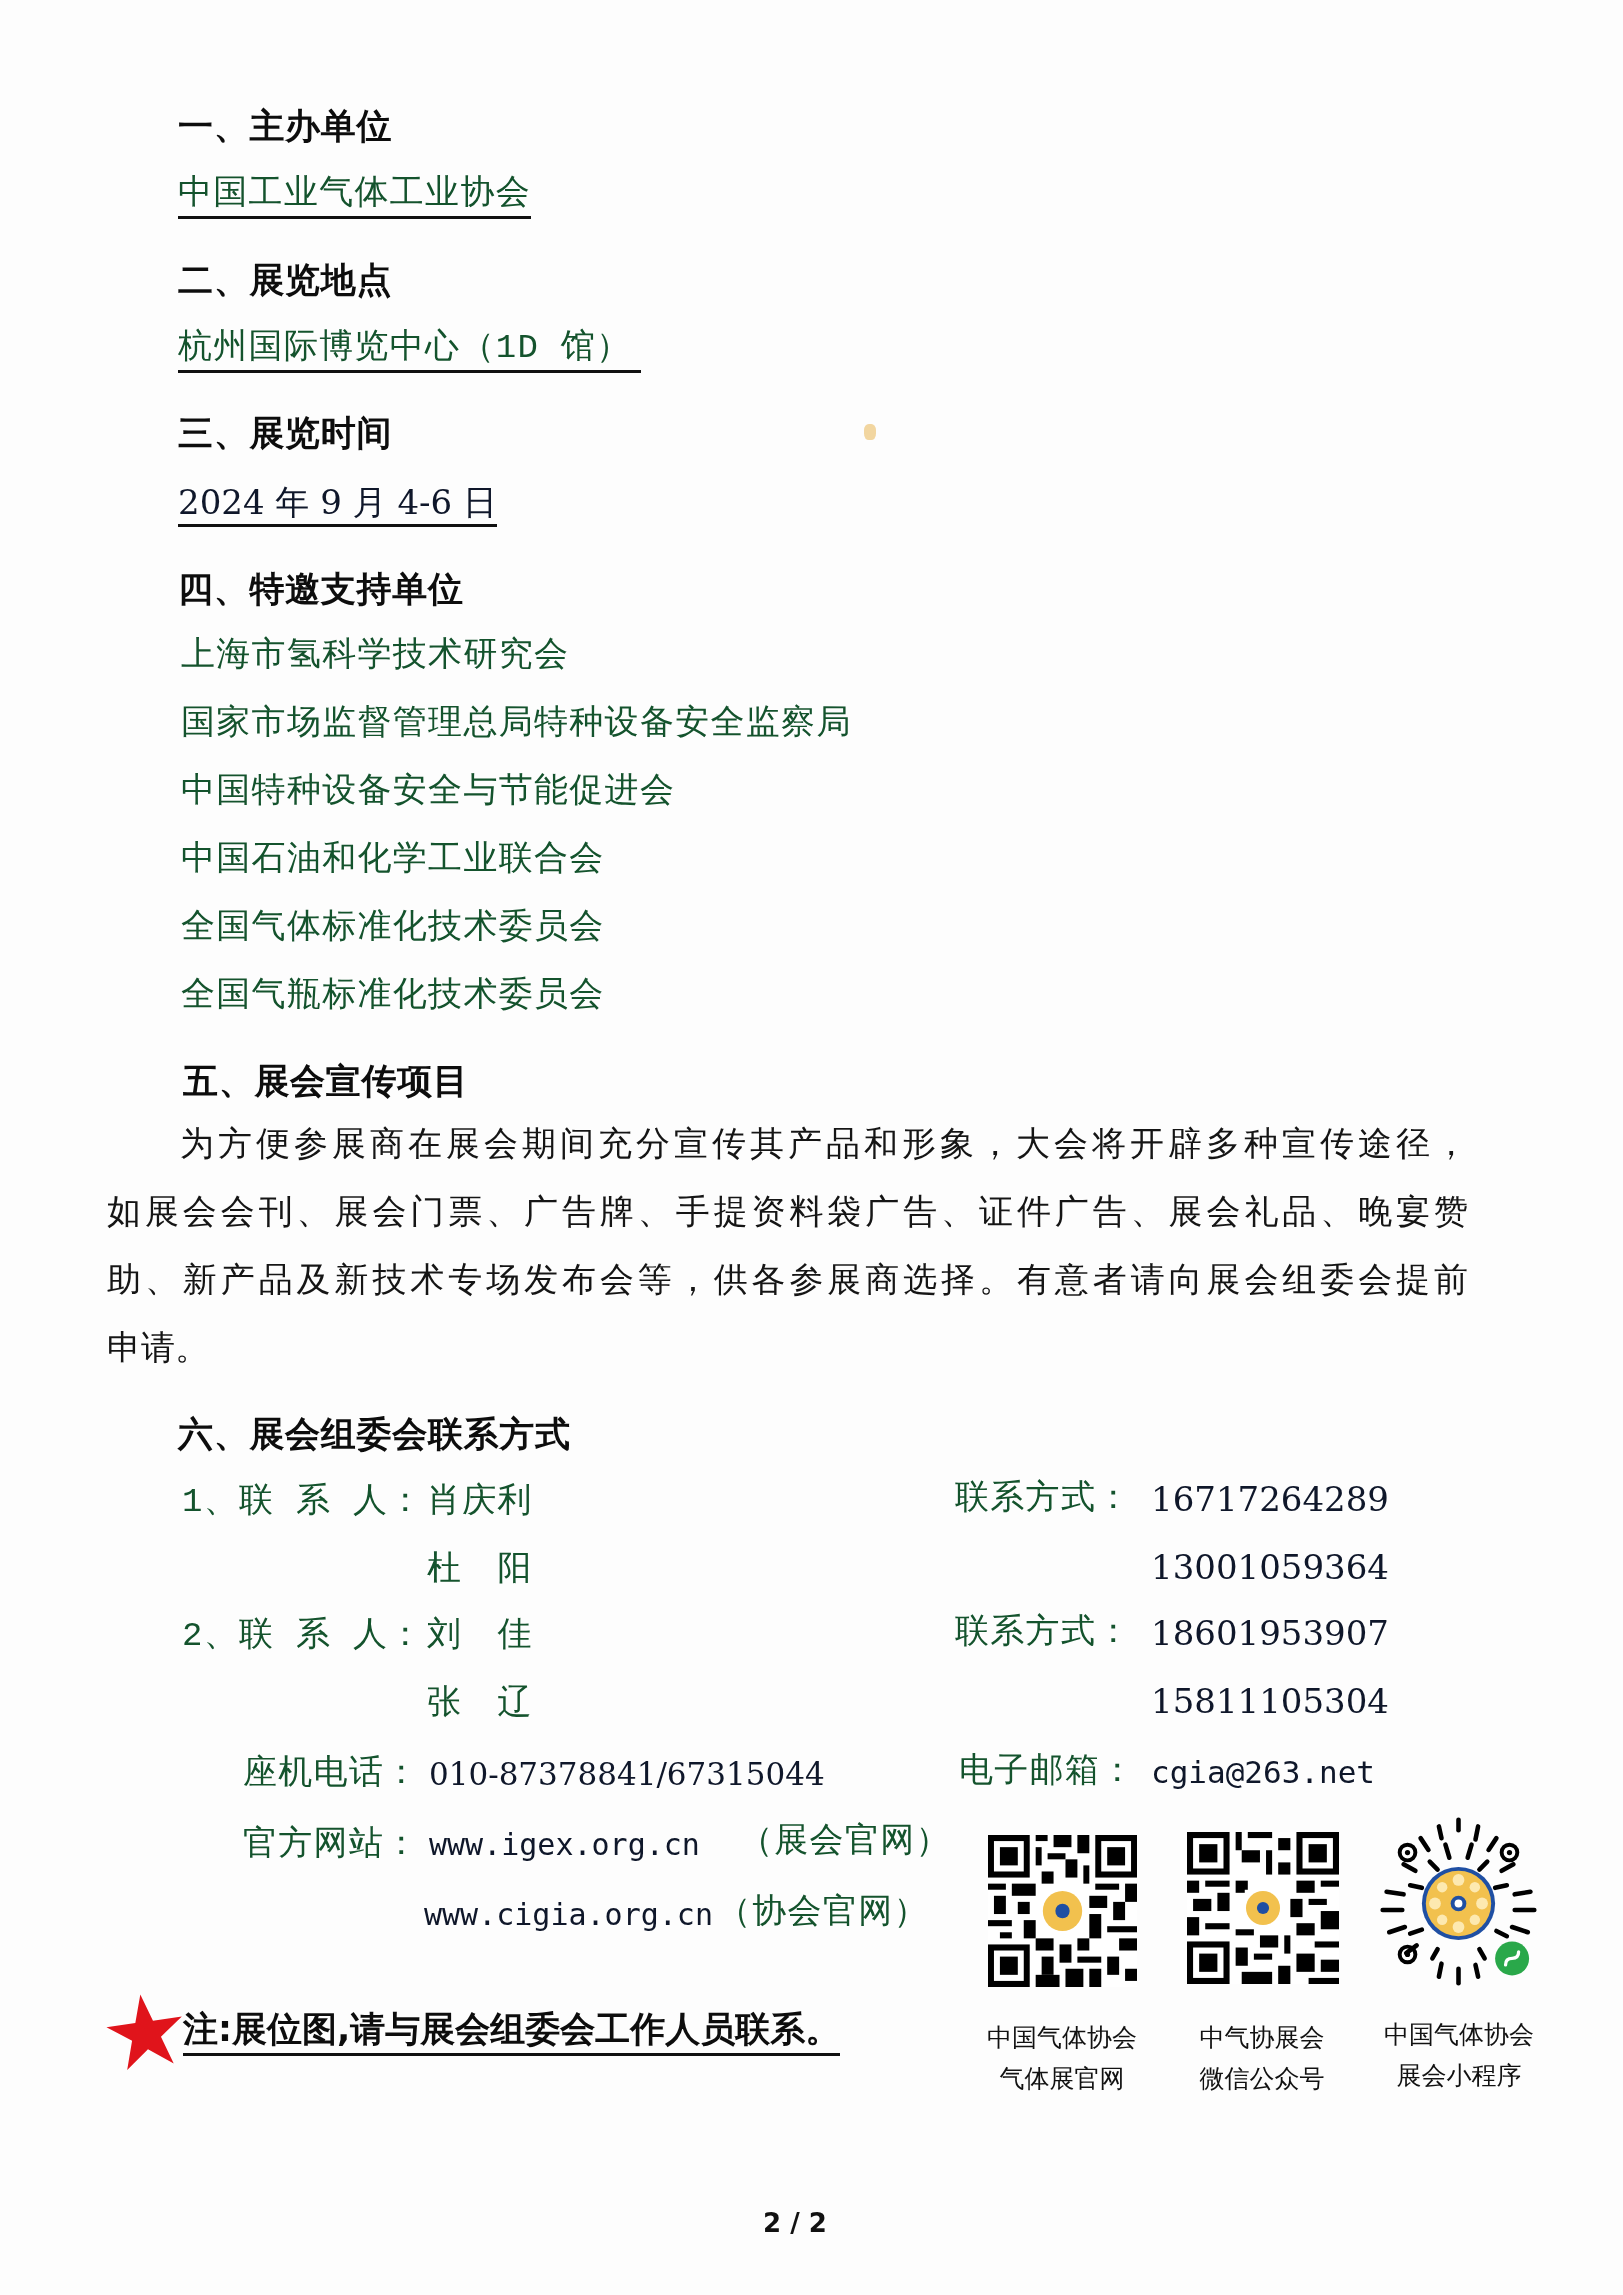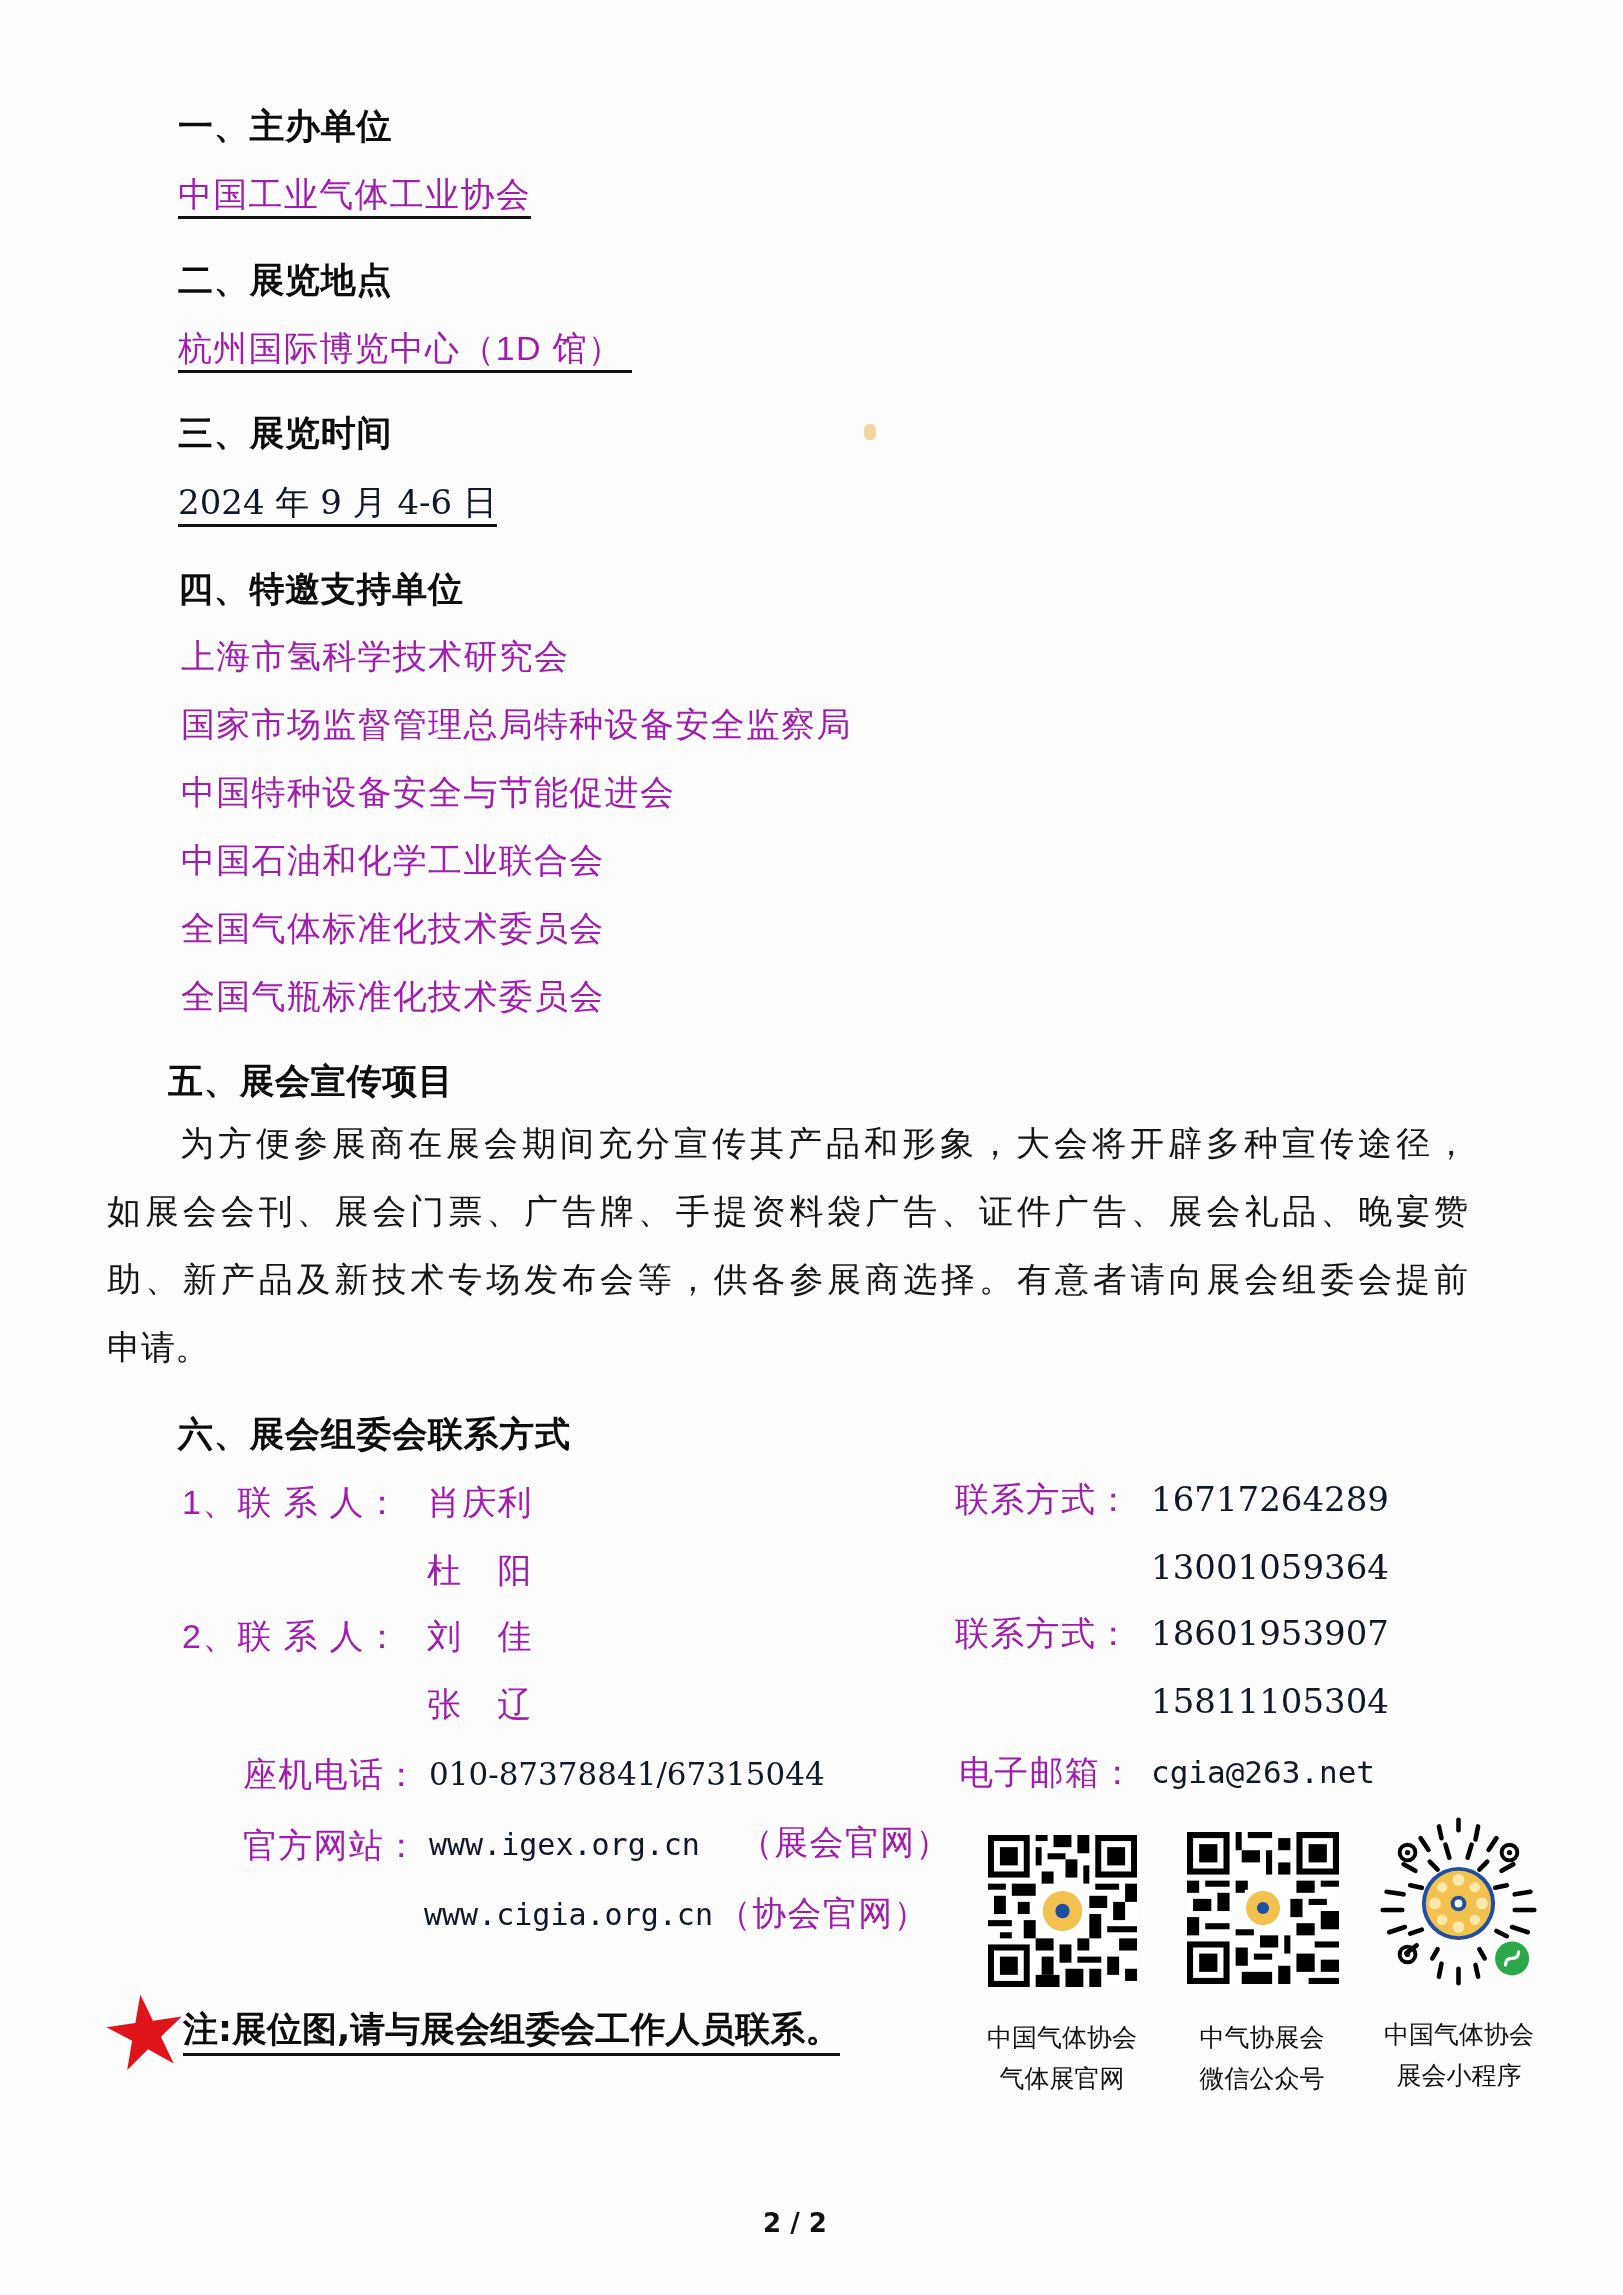--- a/index.html
+++ b/index.html
@@ -3,21 +3,21 @@
 <meta charset="utf-8">
 <style>
   html, body { margin: 0; padding: 0; }
   body {
     width: 1623px; height: 2295px; position: relative; overflow: hidden;
     background: #fdfdfd; color: #111;
     font-family: "DejaVu Serif", "Liberation Serif", serif;
   }
   .abs { position: absolute; white-space: nowrap; }
   .h { font-family: "DejaVu Sans", "Liberation Sans", sans-serif; font-weight: bold; font-size: 35px; line-height: 42px; color: #0d0d0d; letter-spacing: 0.7px; }
-  .b { font-family: Liberation Sans, sans-serif; font-size: 34px; line-height: 42px; color: #a21caf; letter-spacing: 1.3px; }
+  .b { font-family: Liberation Mono, monospace; font-size: 34px; line-height: 42px; color: #14532d; letter-spacing: 1.3px; }
   .m { font-family: "DejaVu Serif", "Liberation Serif", serif; font-size: 34px; line-height: 42px; color: #0f172a; }
   .u { border-bottom: 3.3px solid #111; padding-bottom: 1.3px; }
   .para { font-family: Liberation Mono, monospace; font-size: 34px; line-height: 68px; color: #151515; white-space: normal; width: 1374px; text-align: justify; }
   .para .ln { display: block; white-space: nowrap; text-align: justify; text-align-last: justify; }
   .para .ln.last { text-align-last: left; }
   .cap { font-family: "DejaVu Sans", "Liberation Sans", sans-serif; font-size: 25px; line-height: 41px; text-align: center; color: #111; }
   .qr { position: absolute; background: #fff; }
   .stain { position: absolute; width: 11.8px; height: 15.7px; border-radius: 40%; background: #f0cf8f; opacity: .85; }
   .note { font-family: "DejaVu Sans", "Liberation Sans", sans-serif; font-weight: bold; font-size: 35px; line-height: 42px; color: #0d0d0d; border-bottom: 3.3px solid #111; padding-bottom: 2.6px; }
   .pager { font-family: "DejaVu Sans", "Liberation Sans", sans-serif; font-weight: bold; font-size: 26px; }
@@ -37,21 +37,21 @@
 <div class="abs m u" style="left:178px; top:481px;">2024 年 9 月 4-6 日</div>
 
 <div class="abs h" style="left:178px; top:568px;">四、特邀支持单位</div>
 <div class="abs b" style="left:181px; top:635px;">上海市氢科学技术研究会</div>
 <div class="abs b" style="left:181px; top:703px;">国家市场监督管理总局特种设备安全监察局</div>
 <div class="abs b" style="left:181px; top:771px;">中国特种设备安全与节能促进会</div>
 <div class="abs b" style="left:181px; top:839px;">中国石油和化学工业联合会</div>
 <div class="abs b" style="left:181px; top:907px;">全国气体标准化技术委员会</div>
 <div class="abs b" style="left:181px; top:975px;">全国气瓶标准化技术委员会</div>
 
-<div class="abs h" style="left:168px; top:1060px;text-align:center;">五、展会宣传项目</div>
+<div class="abs h" style="left:183px; top:1060px;text-align:center;">五、展会宣传项目</div>
 <div class="abs para" style="left:107px; top:1112px; width:1361px;">
   <span class="ln" style="padding-left:73px;">为方便参展商在展会期间充分宣传其产品和形象，大会将开辟多种宣传途径，</span>
   <span class="ln">如展会会刊、展会门票、广告牌、手提资料袋广告、证件广告、展会礼品、晚宴赞</span>
   <span class="ln">助、新产品及新技术专场发布会等，供各参展商选择。有意者请向展会组委会提前</span>
   <span class="ln last">申请。</span>
 </div>
 
 <div class="abs h" style="left:178px; top:1413px;">六、展会组委会联系方式</div>
 
 <div class="abs b" style="left:182px; top:1481px;">1、联 系 人：</div>

